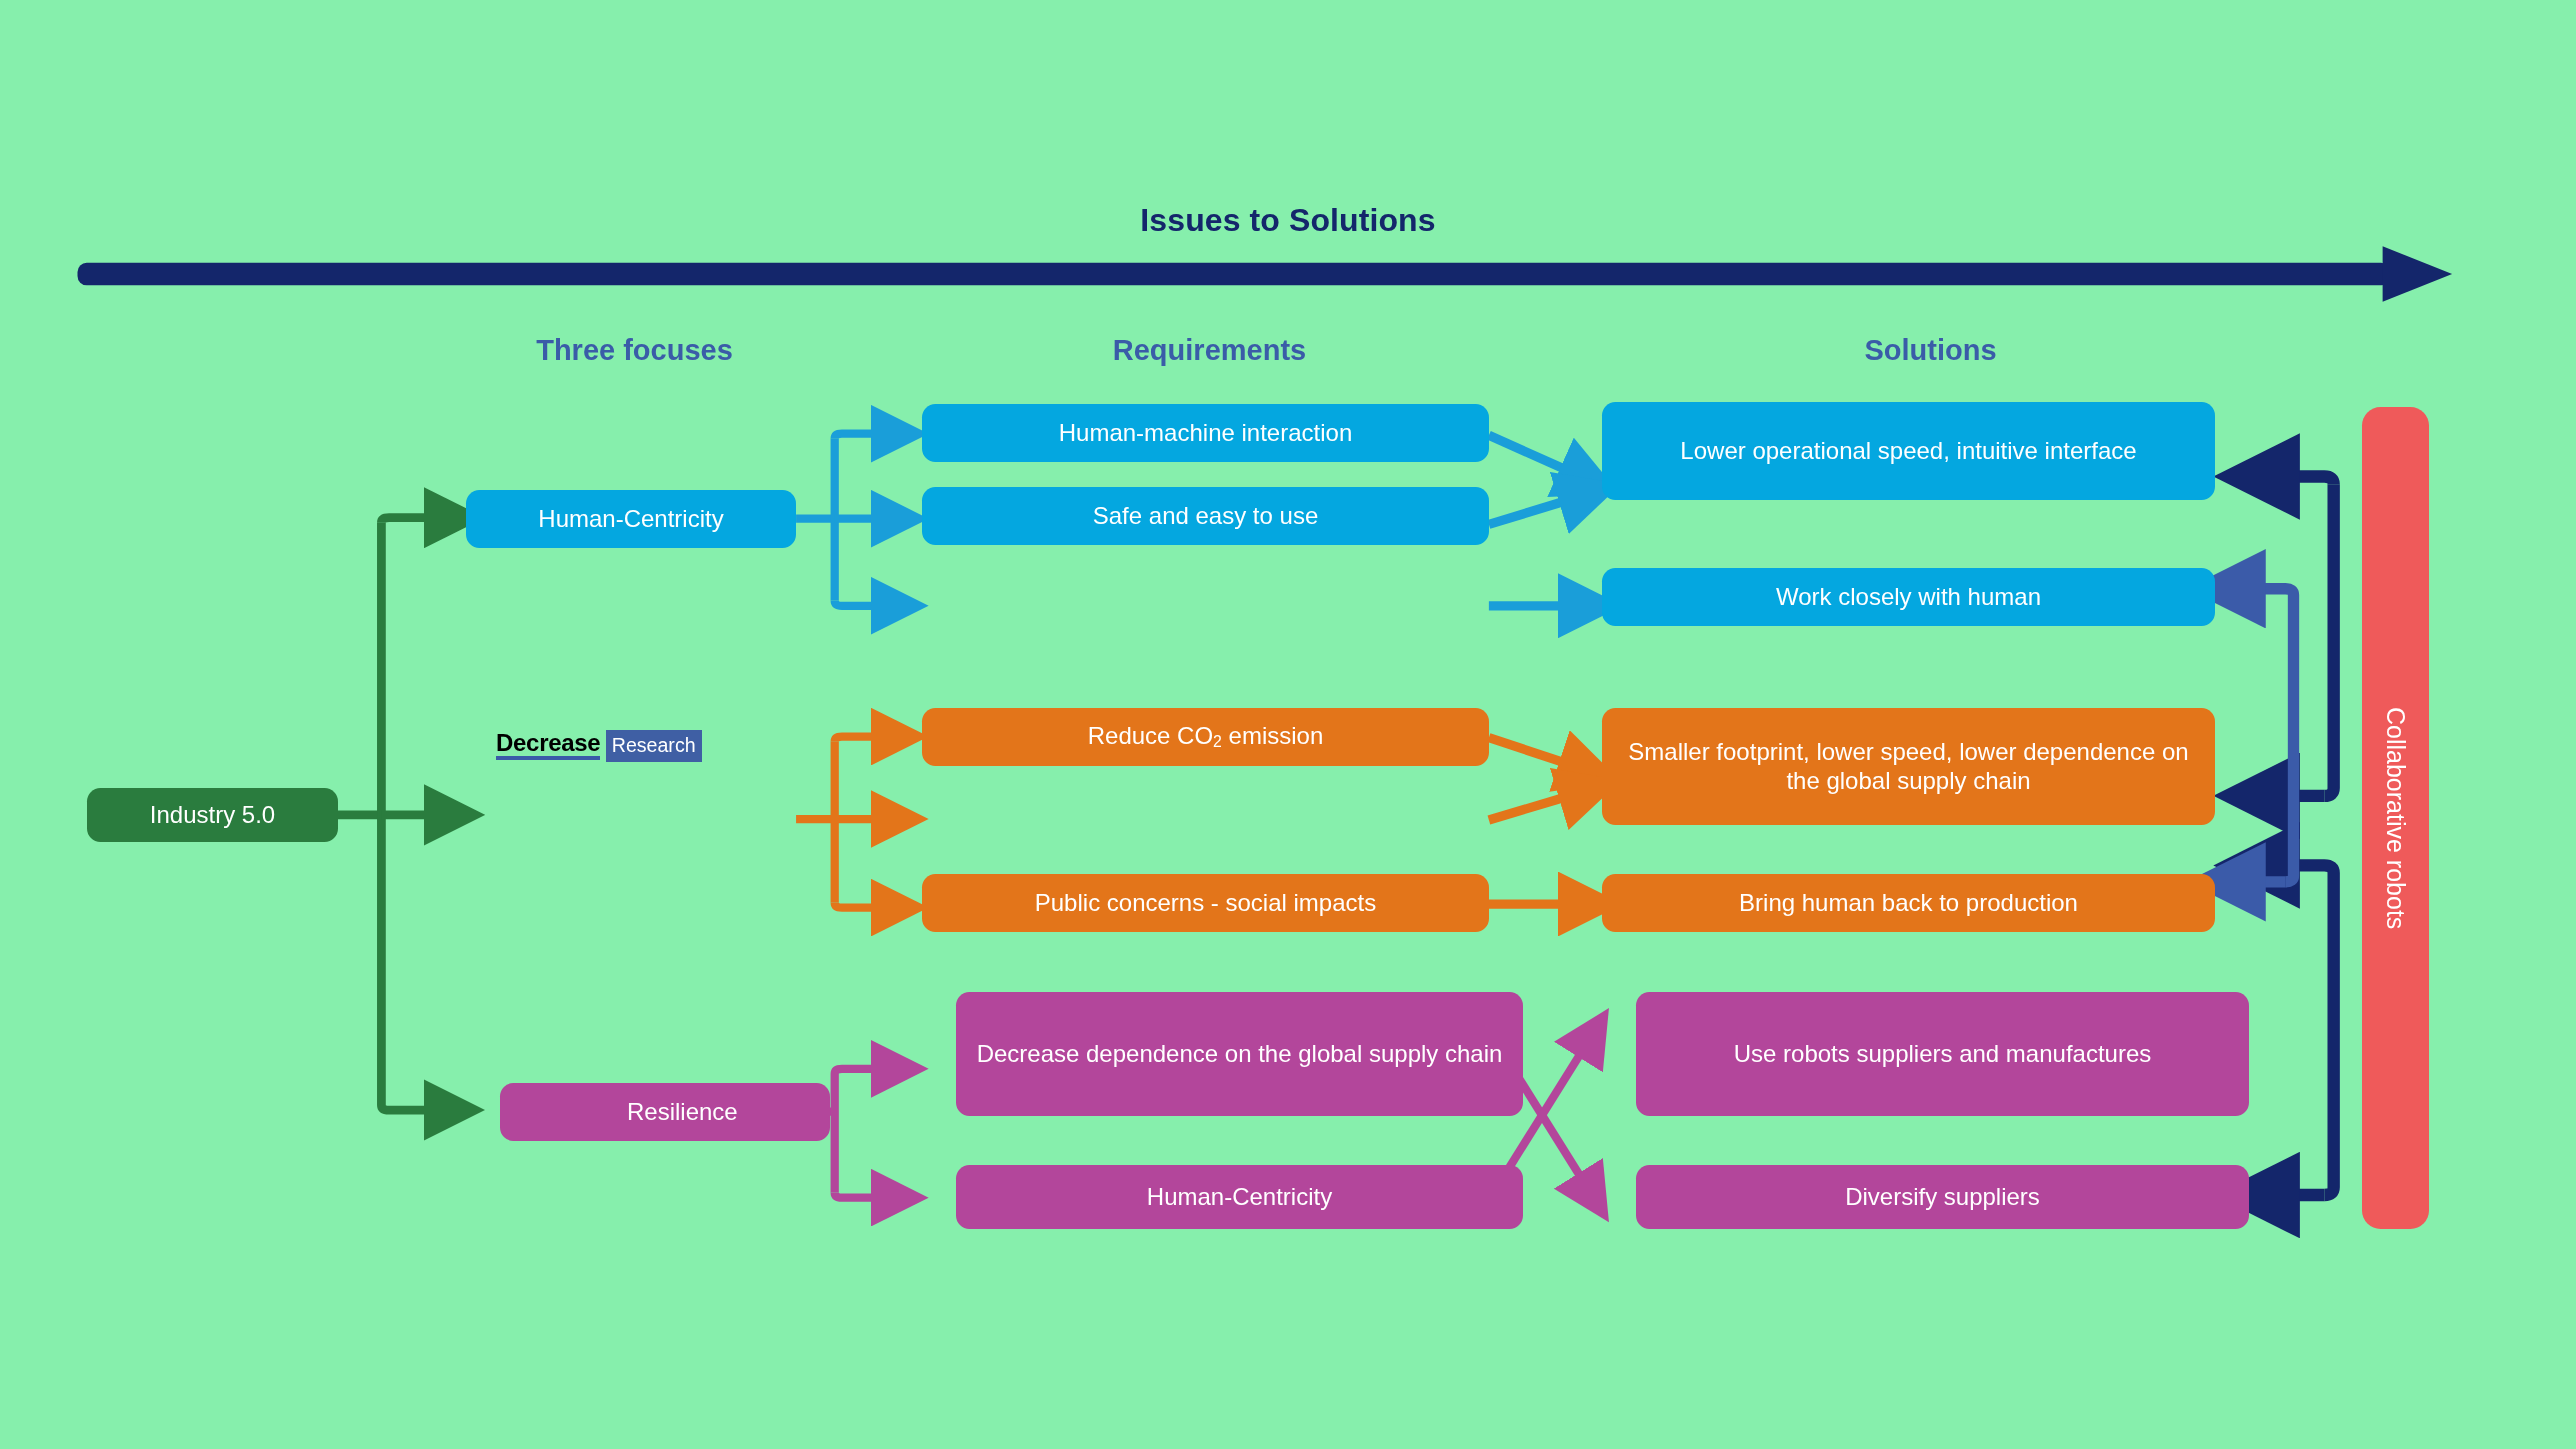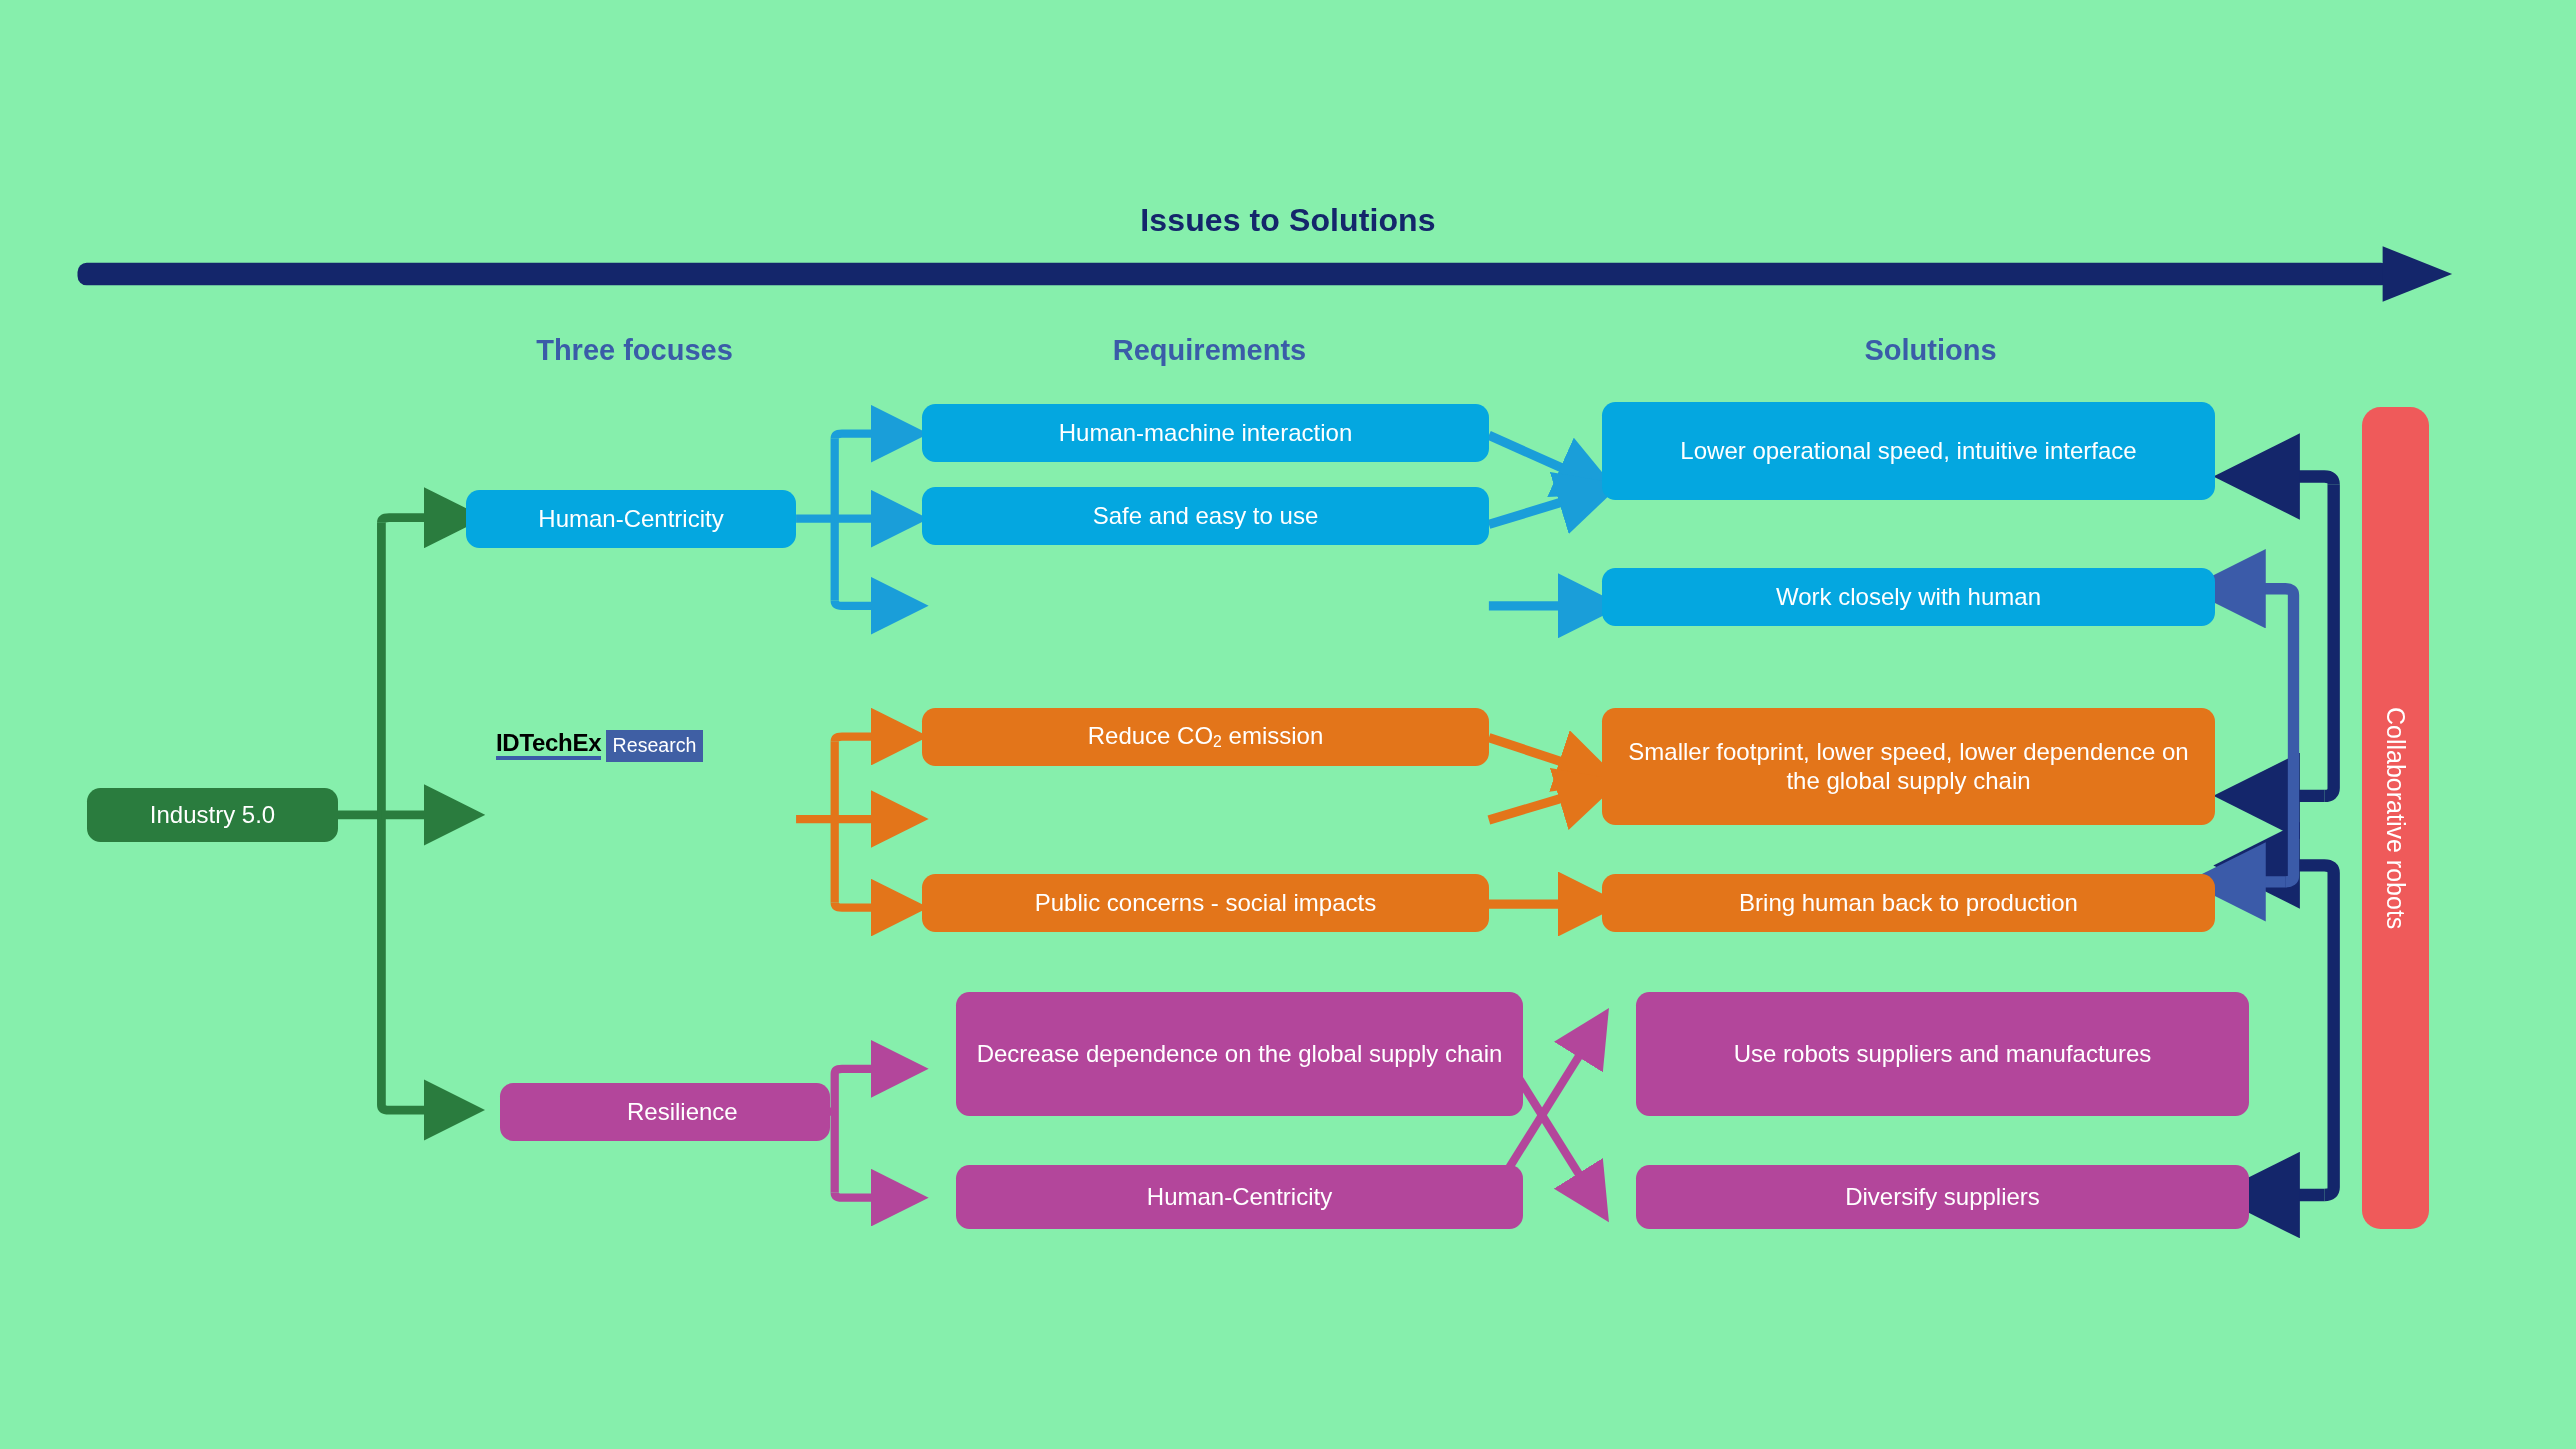--- a/index.html
+++ b/index.html
@@ -161,21 +161,21 @@
 
   <div class="node n-purple" style="left:1602px;top:992px;width:613px;height:124px;">Use robots suppliers and manufactures</div>
   <div class="node n-purple" style="left:1602px;top:1165px;width:613px;height:64px;">Diversify suppliers</div>
 
   <div class="n-cobot" style="left:2362px;top:407px;width:67px;height:822px;">
     <span>Collaborative robots</span>
   </div>
 
   <div id="wm" style="left:496px;top:730px;">
     <div class="mark">
-      <div class="word">IDTechEx</div>
+      <div class="word">Decrease</div>
       <div class="rule"></div>
     </div>
     <div class="tagbox">
       <div class="tag">Research</div>
     </div>
   </div>
 
 </div>
 
 

